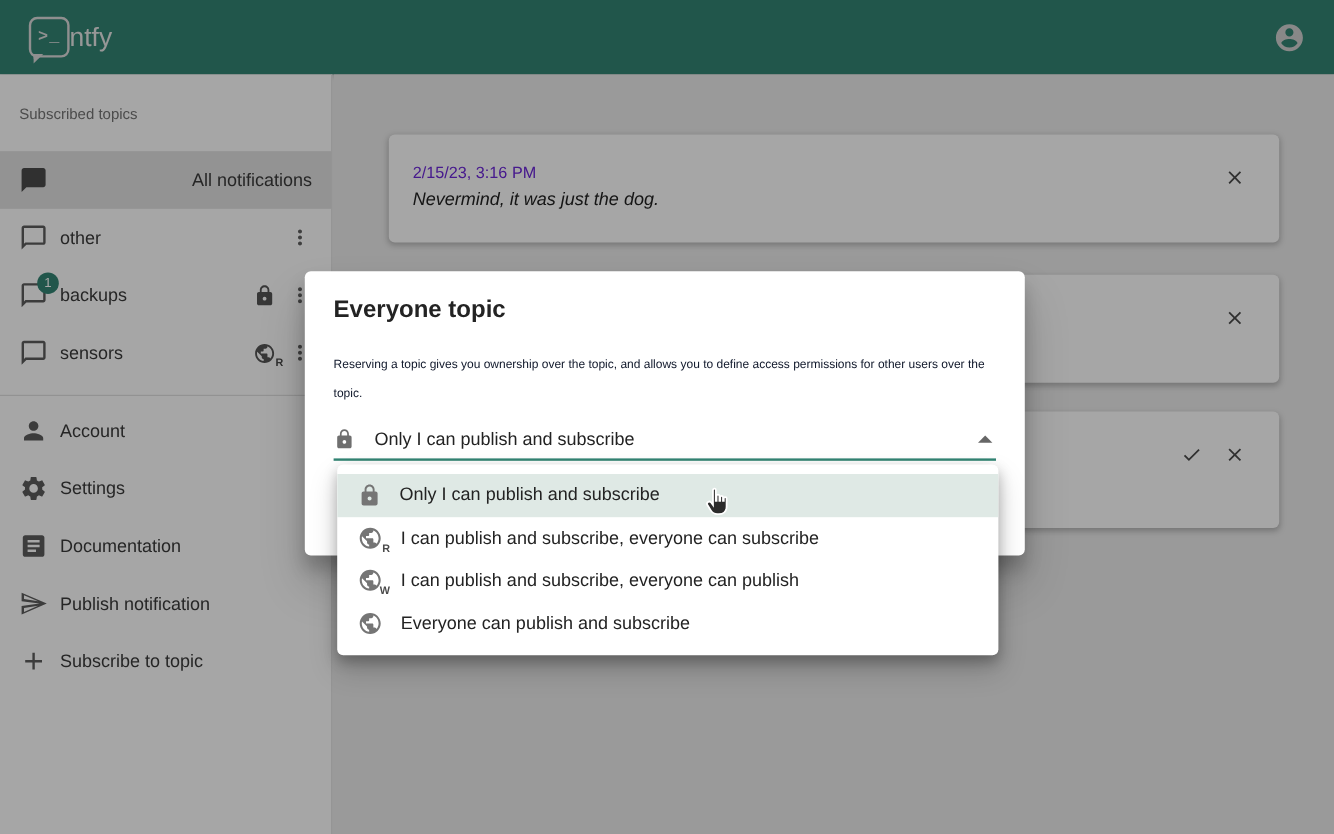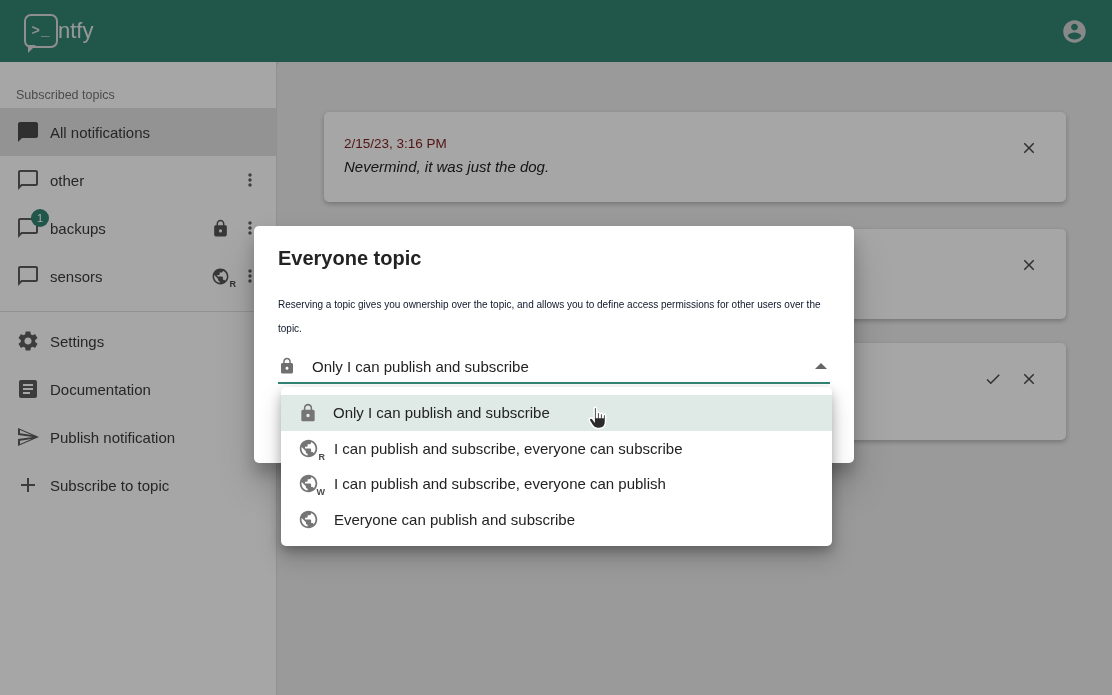--- a/index.html
+++ b/index.html
@@ -21,38 +21,38 @@
     display:flex;align-items:center;justify-content:center;letter-spacing:1px;}
   .logo::after{content:"";position:absolute;left:2px;bottom:-7px;border:5px solid transparent;
     border-top-color:#dcdcdc;border-left-color:#dcdcdc;border-width:4px;}
   .appbar .title{color:#e8e8e8;font-size:22px;font-weight:500;}
   .appbar .spacer{flex:1;}
   .icon{display:inline-block;line-height:0;}
 
   
   .sidebar{position:absolute;left:0;top:62px;width:277px;height:633px;background:#ffffff;
     border-right:1px solid #dfdfdf;}
-  .section-label{margin:26px 16px 6px 16px;font-size:12.5px;color:#757575;}
+  .section-label{margin:26px 16px 24px 16px;font-size:12.5px;color:#757575;}
   .srow{height:48px;display:flex;align-items:center;padding:0 16px;cursor:pointer;}
-  .srow.selected{background:var(--sidebar_selected_bg);}
+  .srow.selected{background:var(--sidebar_selected_bg);text-align:right;}
   .srow .licon{width:24px;height:24px;margin-right:10px;position:relative;flex:none;}
   .srow .label{font-size:15px;color:#3b3b3b;flex:1;white-space:nowrap;}
   .srow .right-ic{margin-left:10px;flex:none;position:relative;}
   .badge{position:absolute;top:-7px;right:-9px;min-width:18px;height:18px;border-radius:9px;
     background:var(--primary);color:#fff;font-size:11px;display:flex;align-items:center;
     justify-content:center;padding:0 4px;}
   .divider{height:1px;background:#e0e0e0;margin:11px 0 5px 0;}
   .globe-wrap{position:relative;display:inline-block;line-height:0;}
   .globe-sub{position:absolute;right:-6px;bottom:-3px;font-size:9px;font-weight:bold;color:#4a4a4a;line-height:1;}
 
   
   .main{position:absolute;left:278px;top:62px;width:834px;height:633px;background:#ededed;}
   .card{position:absolute;left:46px;width:742px;background:#ffffff;border-radius:5px;
     box-shadow:0 2px 5px rgba(0,0,0,.25);padding:24px 20px;}
-  .card .ts{font-size:13.5px;color:#7f1d1d;margin-bottom:7px;}
+  .card .ts{font-size:13.5px;color:#6d28d9;margin-bottom:7px;}
   .card .msg{font-size:15px;color:#232323;font-style:italic;}
   .card .actions{position:absolute;top:27px;right:28px;display:flex;gap:18px;}
   .iconbtn{width:18px;height:18px;cursor:pointer;line-height:0;}
 
   
   .backdrop{position:absolute;inset:0;background:var(--backdrop);z-index:10;}
 
   
   .dialog{position:absolute;left:254px;top:226px;width:600px;height:237px;background:#fff;
     border-radius:5px;z-index:20;box-shadow:0 11px 15px rgba(0,0,0,.2),0 24px 38px rgba(0,0,0,.18);}
@@ -150,20 +150,28 @@
       </span>
       <span class="right-ic icon">
         <svg width="20" height="20" viewBox="0 0 24 24" fill="#616161">
             <path d="M12 8c1.1 0 2-.9 2-2s-.9-2-2-2-2 .9-2 2 .9 2 2 2zm0 2c-1.1 0-2 .9-2 2s.9 2 2 2 2-.9 2-2-.9-2-2-2zm0 6c-1.1 0-2 .9-2 2s.9 2 2 2 2-.9 2-2-.9-2-2-2z"></path>
           </svg>
       </span>
     </div>
 
     <div class="divider"></div>
 
+    <div class="srow">
+      <span class="licon icon">
+        <svg width="24" height="24" viewBox="0 0 24 24" fill="#5c5c5c">
+            <path d="M12 12c2.21 0 4-1.79 4-4s-1.79-4-4-4-4 1.79-4 4 1.79 4 4 4zm0 2c-2.67 0-8 1.34-8 4v2h16v-2c0-2.66-5.33-4-8-4z"></path>
+          </svg>
+      </span>
+      <span class="label">Account</span>
+    </div>
 
     <div class="srow">
       <span class="licon icon">
         <svg width="24" height="24" viewBox="0 0 24 24" fill="#5c5c5c">
             <path d="M19.14 12.94c.04-.3.06-.61.06-.94 0-.32-.02-.64-.07-.94l2.03-1.58c.18-.14.23-.41.12-.61l-1.92-3.32c-.12-.22-.37-.29-.59-.22l-2.39.96c-.5-.38-1.03-.7-1.62-.94l-.36-2.54c-.04-.24-.24-.41-.48-.41h-3.84c-.24 0-.43.17-.47.41l-.36 2.54c-.59.24-1.13.57-1.62.94l-2.39-.96c-.22-.08-.47 0-.59.22L2.74 8.87c-.12.21-.08.47.12.61l2.03 1.58c-.05.3-.09.63-.09.94s.02.64.07.94l-2.03 1.58c-.18.14-.23.41-.12.61l1.92 3.32c.12.22.37.29.59.22l2.39-.96c.5.38 1.03.7 1.62.94l.36 2.54c.05.24.24.41.48.41h3.84c.24 0 .44-.17.47-.41l.36-2.54c.59-.24 1.13-.56 1.62-.94l2.39.96c.22.08.47 0 .59-.22l1.92-3.32c.12-.22.07-.47-.12-.61l-2.01-1.58zM12 15.6c-1.98 0-3.6-1.62-3.6-3.6s1.62-3.6 3.6-3.6 3.6 1.62 3.6 3.6-1.62 3.6-3.6 3.6z"></path>
           </svg>
       </span>
       <span class="label">Settings</span>
     </div>
 

